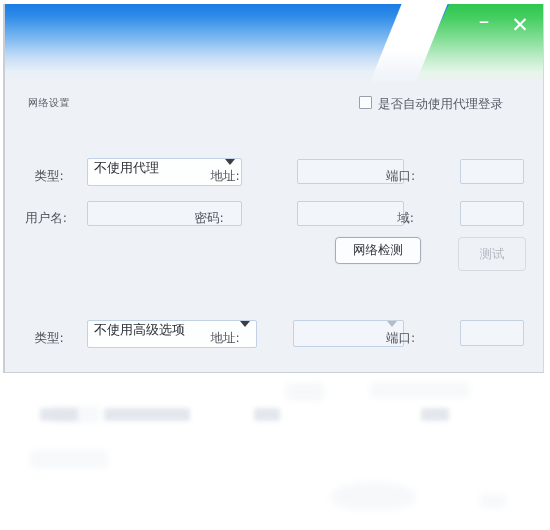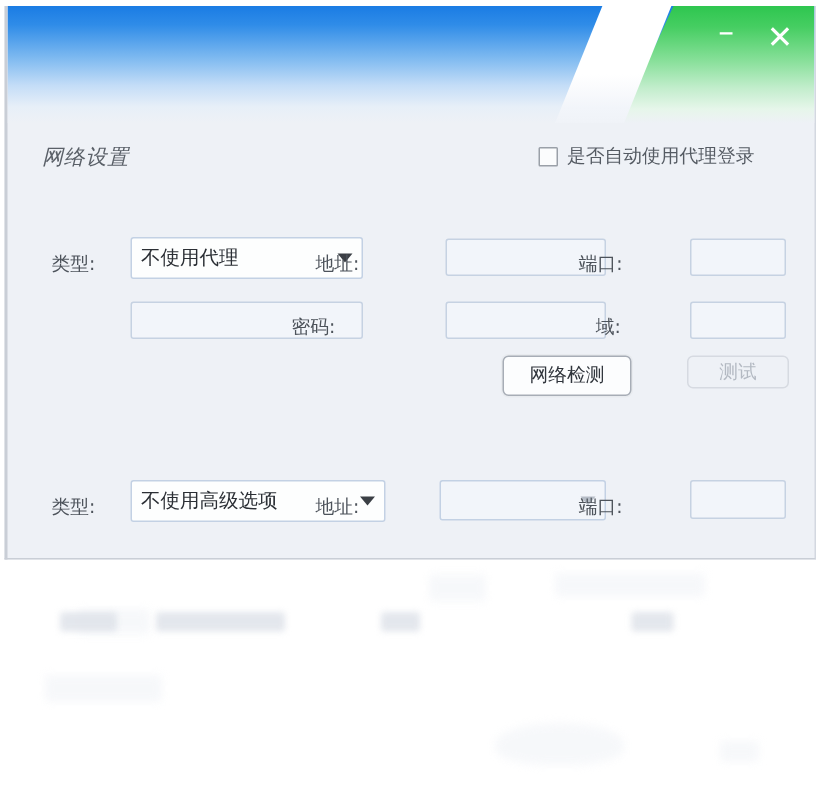--- a/index.html
+++ b/index.html
@@ -106,31 +106,30 @@
 
   
   #body-area {
     position: absolute;
     left: 0; top: 78px;
     right: 0; bottom: 0;
   }
 
   .section-title {
     position: absolute;
-    font-size: 14px;
+    font-size: 10px;
     color: #5a6068;
     letter-spacing: .5px;
     white-space: nowrap;
-    font-style: italic;
   }
 
   .cb-wrap {
     position: absolute;
     display: flex;
-    align-items: center;
+    align-items: flex-start;
     gap: 6px;
     white-space: nowrap;
   }
   .cb-box {
     width: 13px;
     height: 13px;
     border: 1px solid #9aa0a8;
     background: #fbfcfd;
     box-sizing: border-box;
     border-radius: 1px;
@@ -163,21 +162,20 @@
   }
   .txt::placeholder { color: #b9bfc7; }
 
   .combo {
     position: absolute;
     background: #fdfefe;
     border: 1px solid #c3d1e4;
     border-radius: 2px;
     box-sizing: border-box;
     display: flex;
-    align-items: center;
     padding: 0 6px;
   }
   .combo.fill { background: #f2f5fa; }
   .combo .val {
     flex: 1;
     font-size: 13px;
     color: #2b2f35;
     white-space: nowrap;
     overflow: hidden;
   }
@@ -256,30 +254,31 @@
       <span class="val">不使用代理</span>
       <span class="arrow"></span>
     </div>
 
     <div class="fld-label" style="left:188px; top:86px; width:64px;">地址:</div>
     <input class="txt" style="left: 292px; top: 77px; width: 107px; height: 25px;" type="text" placeholder="">
 
     <div class="fld-label" style="left:348px; top:86px; width:95px;">端口:</div>
     <input class="txt" style="left: 455px; top: 77px; width: 64px; height: 25px;" type="text" placeholder="">
 
+    <div class="fld-label" style="left:4px; top:128px; width:74px;">用户名:</div>
     <input class="txt" style="left: 82px; top: 119px; width: 155px; height: 25px;" type="text" placeholder="">
 
     <div class="fld-label" style="left:172px; top:128px; width:64px;">密码:</div>
     <input class="txt" style="left: 292px; top: 119px; width: 107px; height: 25px;" type="password" placeholder="">
 
     <div class="fld-label" style="left:358px; top:128px; width:85px;">域:</div>
     <input class="txt" style="left: 455px; top: 119px; width: 64px; height: 25px;" type="text" placeholder="">
 
     <div class="btn primary" style="left:330px; top:155px; width:86px; height:27px;">网络检测</div>
-    <div class="btn disabled" style="left:453px; top:155px; width:68px; height:22px;">测试</div>
+    <div class="btn disabled" style="left:453px; top:155px; width:68px; height:34px;">测试</div>
 
 
     <div class="fld-label" style="left:10px; top:248px; width:68px;">类型:</div>
     <div class="combo" style="left:82px; top:238px; width:170px; height:28px;">
       <span class="val">不使用高级选项</span>
       <span class="arrow"></span>
     </div>
 
     <div class="fld-label" style="left:188px; top:248px; width:64px;">地址:</div>
     <div class="combo fill" style="left:288px; top:238px; width:111px; height:27px;">

